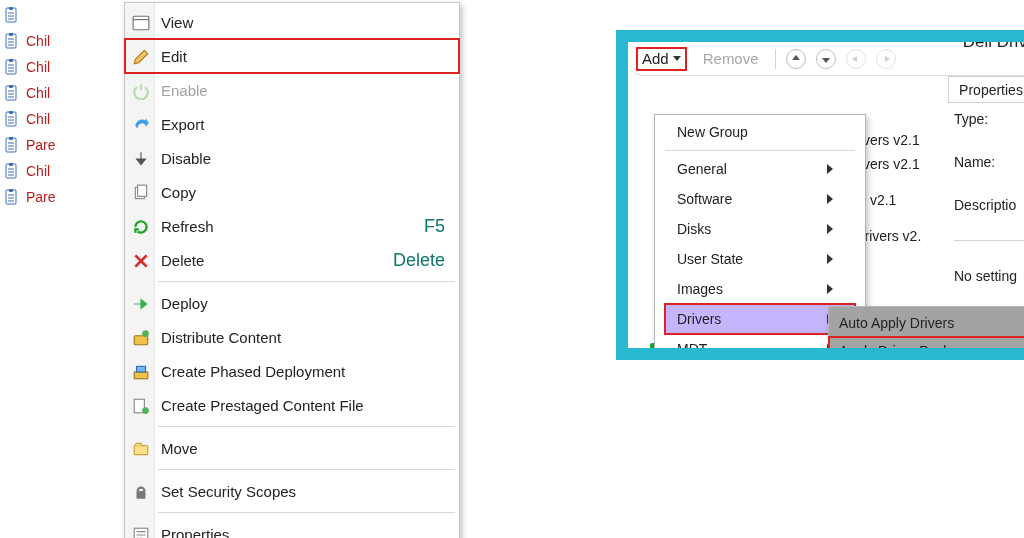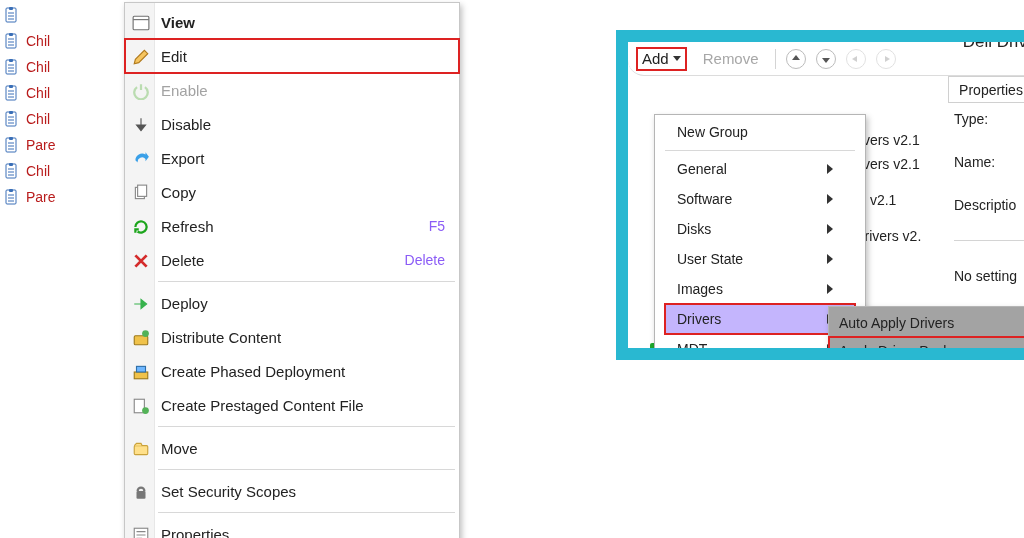--- a/index.html
+++ b/index.html
@@ -15,23 +15,23 @@
   .state-cell { height: 26px; line-height: 26px; overflow: hidden; white-space: nowrap; }
 
   .ctx-menu { position: absolute; left: 124px; top: 2px; width: 336px; background: #fff;
               border: 1px solid #c7c7c7; box-shadow: 2px 3px 6px rgba(0,0,0,.25); padding: 2px 0; }
   .ctx-icon-strip { position: absolute; left: 0; top: 0; bottom: 0; width: 30px; background: #f4f4f4; border-right: 1px solid #e7e7e7; }
   .ctx-item, .ctx-item-disabled { position: relative; display: flex; align-items: center; height: 34px;
               padding: 0 14px 0 36px; font-size: 15px; color: #222; cursor: default; }
   .ctx-item-disabled { color: #a3a3a3; }
   .ctx-item .iic { position: absolute; left: 7px; top: 9px; width: 18px; height: 18px; }
   .ctx-item-disabled .iic { position: absolute; left: 7px; top: 9px; width: 18px; height: 18px; opacity: .55; }
-  .ctx-item .shortcut { margin-left: auto; color: #8b5cf6; font-size: 14px; }
+  .ctx-item .shortcut { margin-left: auto; color: #0f766e; font-size: 18px; }
   .ctx-sep { position: relative; height: 1px; margin: 4px 4px 4px 33px; background: #d8d8d8; }
-  .ctx-view { font-weight: 700; }
+  .ctx-view { font-weight: 400; }
   .highlight-red { outline: 2px solid #d22; outline-offset: -1px; }
 
   
   #right { position: absolute; left: 616px; top: 0; width: 424px; height: 360px; }
   .editor-frame { position: absolute; left: 0; top: 30px; right: 0; height: 330px;
                   background: #fff; border: 12px solid #29b8d1; border-right: none; overflow: hidden; }
   .title-cover { position: absolute; left: 238px; top: -10px; width: 100px; height: 20px; background: #fff; border-radius: 3px; }
   .editor-title { position: absolute; left: 240px; top: -10px; width: 180px; height: 20px;
                   background: #fff; font-size: 17px; color: #222; text-align: right; padding-right: 6px; }
   .toolbar { display: flex; align-items: center; gap: 10px; height: 34px; padding: 6px 8px;
@@ -171,30 +171,30 @@
 
     <div class="ctx-item-disabled">
       <svg class="iic" viewBox="0 0 16 16">
           <path d="M8 2l0 5M4.5 4.5a6 6 0 1 0 7 0" fill="none" stroke="#8bc97a" stroke-width="2"></path>
         </svg>
       <span>Enable</span>
     </div>
 
     <div class="ctx-item">
       <svg class="iic" viewBox="0 0 16 16">
+          <path d="M3 9a6 6 0 0 1 9-5l0-2 3 4-3 4 0-2a4 4 0 0 0-7 3" fill="#3aa0e8"></path>
+        </svg>
+      <span>Export</span>
+    </div>
+
+    <div class="ctx-item">
+      <svg class="iic" viewBox="0 0 16 16">
           <path d="M8 2v8M4 8l4 5 4-5z" fill="#555" stroke="#555"></path>
         </svg>
       <span>Disable</span>
-    </div>
-
-    <div class="ctx-item">
-      <svg class="iic" viewBox="0 0 16 16">
-          <path d="M3 9a6 6 0 0 1 9-5l0-2 3 4-3 4 0-2a4 4 0 0 0-7 3" fill="#3aa0e8"></path>
-        </svg>
-      <span>Export</span>
     </div>
 
     <div class="ctx-item">
       <svg class="iic" viewBox="0 0 16 16">
           <rect x="3" y="3" width="8" height="10" fill="#fff" stroke="#888"></rect>
           <rect x="5" y="1" width="8" height="10" fill="#fff" stroke="#888"></rect>
         </svg>
       <span>Copy</span>
     </div>
 

